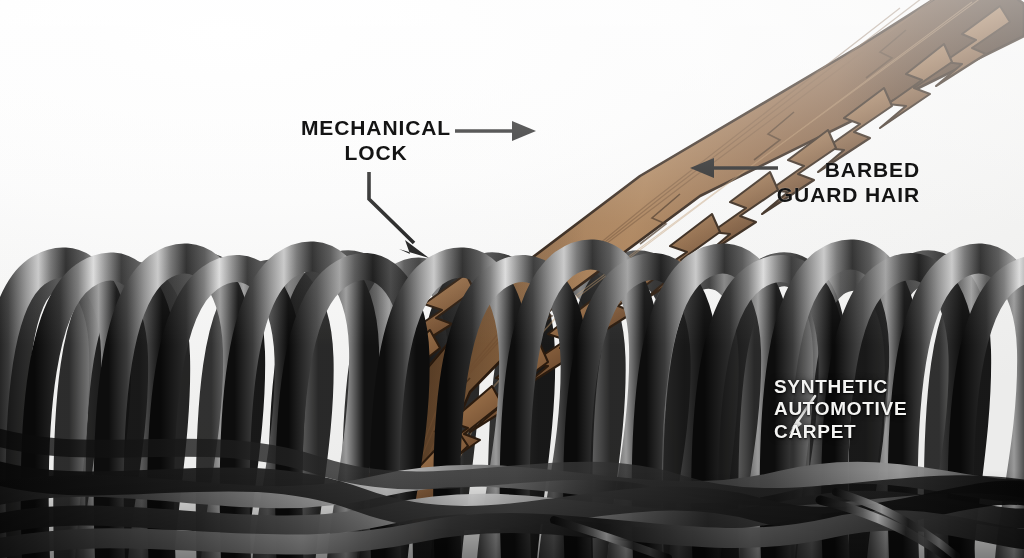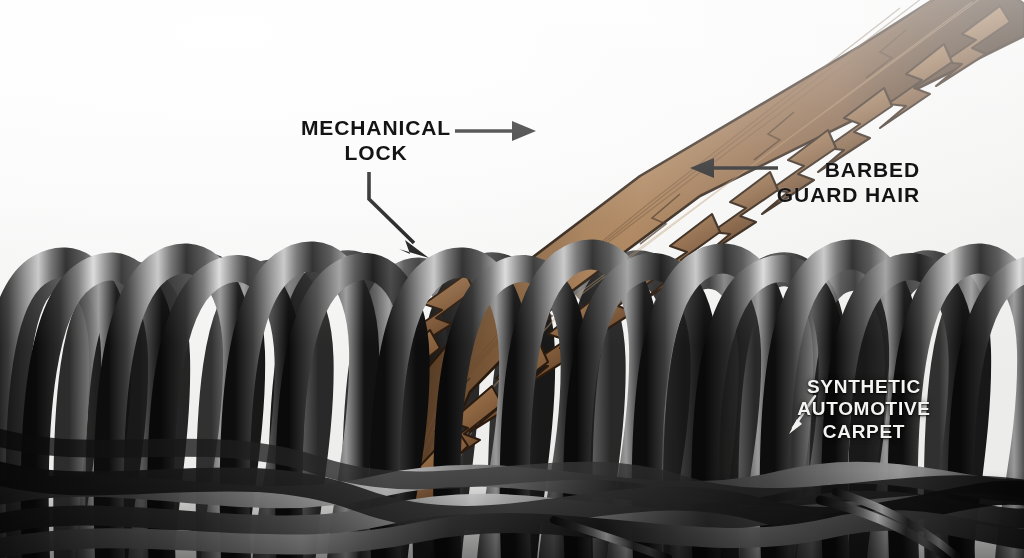--- a/index.html
+++ b/index.html
@@ -68,21 +68,21 @@
     top: 158px;
     width: 176px;
     text-align: right;
     font-size: 21px;
     letter-spacing: 0.9px;
   }
   #lbl-synthetic-carpet {
     left: 774px;
     top: 376px;
     width: 180px;
-    text-align: center;
+    text-align: left;
     font-size: 19px;
     letter-spacing: 0.7px;
   }
 </style>
 </head>
 <body>
 
 <div id="stage">
 
   <div class="bg-sky"></div>

